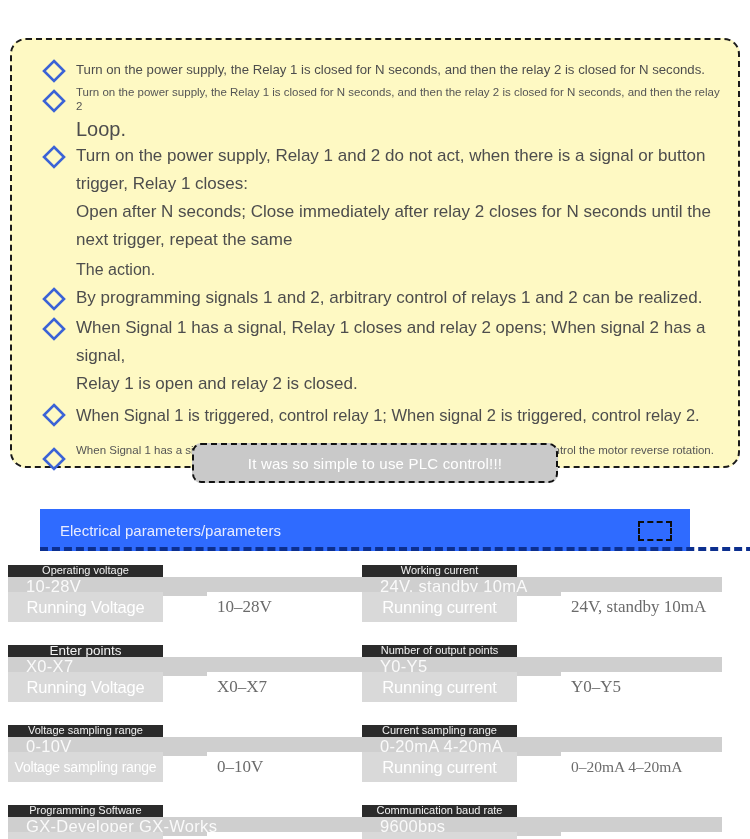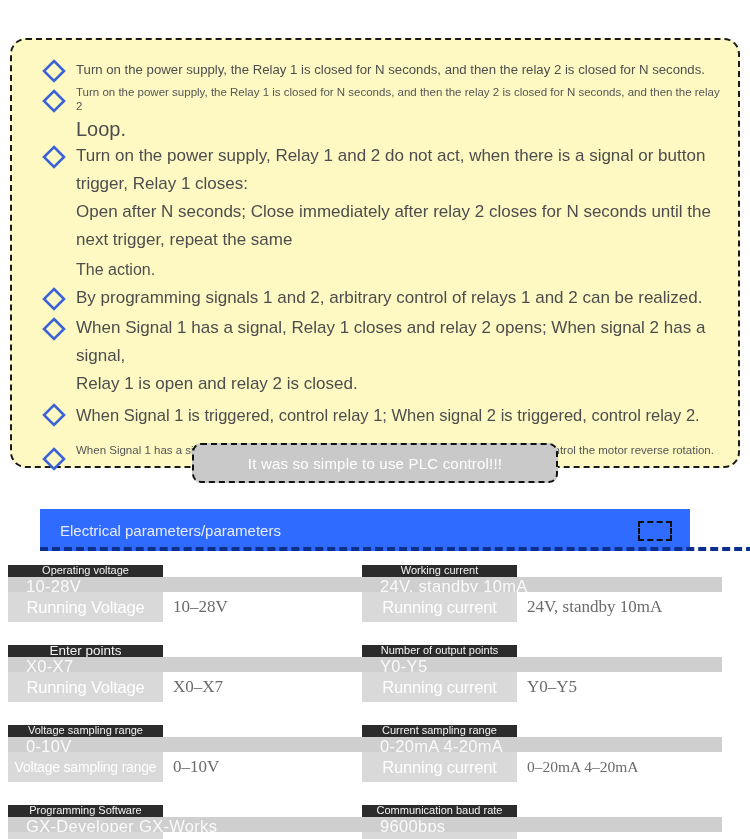--- a/index.html
+++ b/index.html
@@ -174,20 +174,21 @@
   .lbl-ghost.squeeze { font-size: 14px; }
   .val-ghost {
     flex: 1 1 auto;
     background: #ffffff;
     color: #6b6b6b;
     display: flex;
     align-items: center;
     padding-left: 10px;
     font-family: "Liberation Serif", serif;
     font-size: 17px;
+    margin-left: 44px;
   }
   .val-ghost.small { font-size: 15.5px; }
 
   
   .clip-bottom { overflow: hidden; }
 </style>
 </head>
 <body>
 
 <div class="page">

